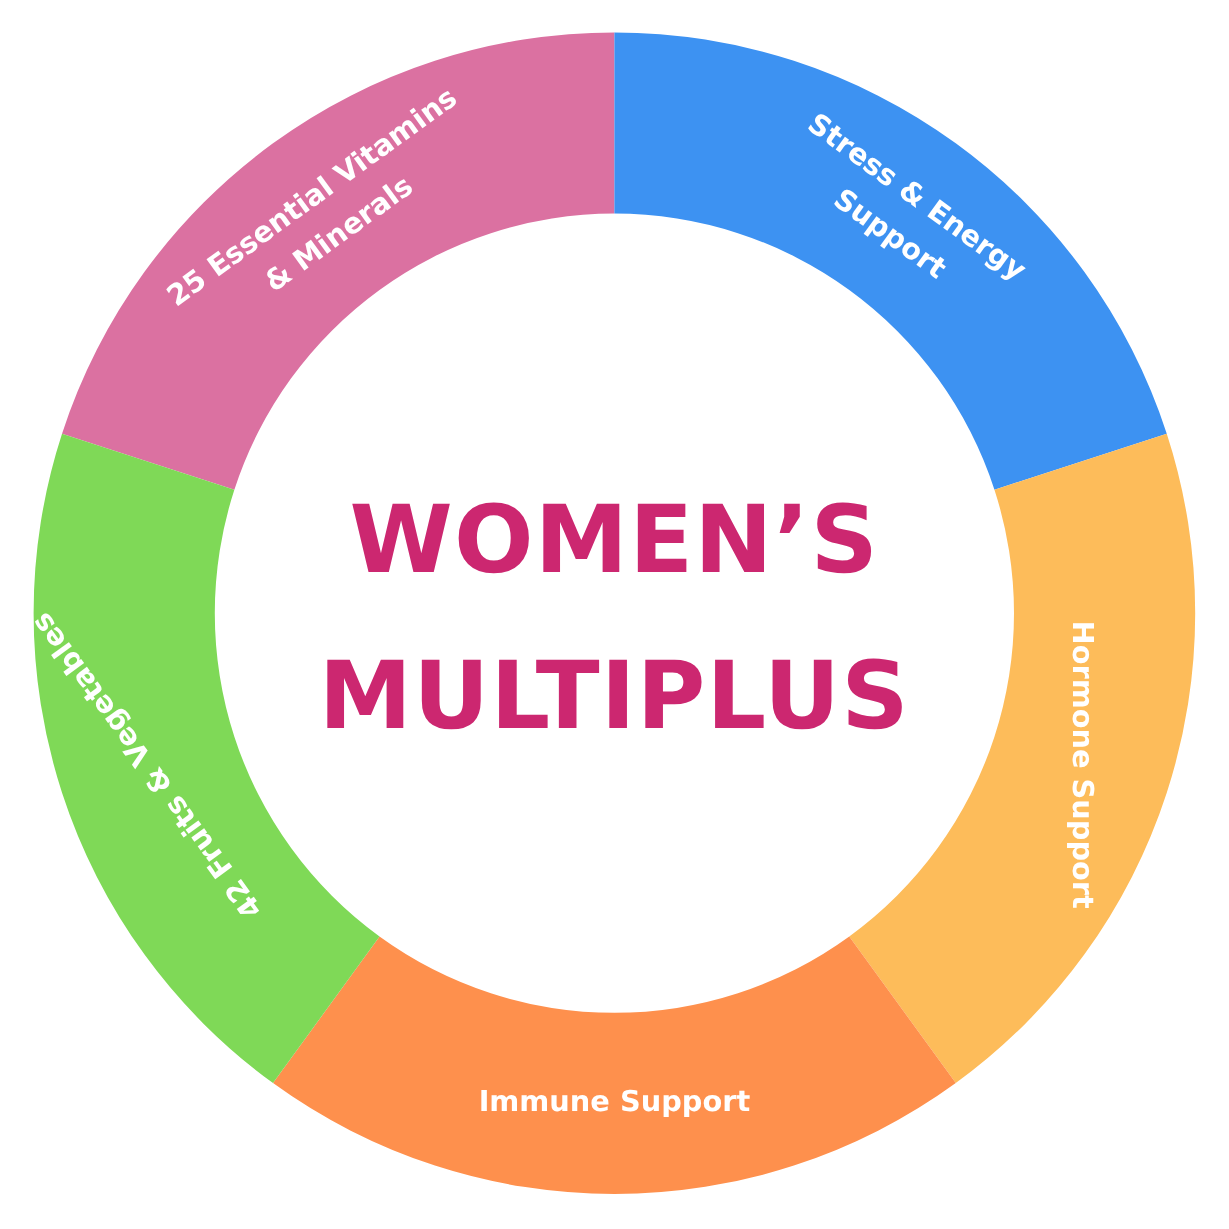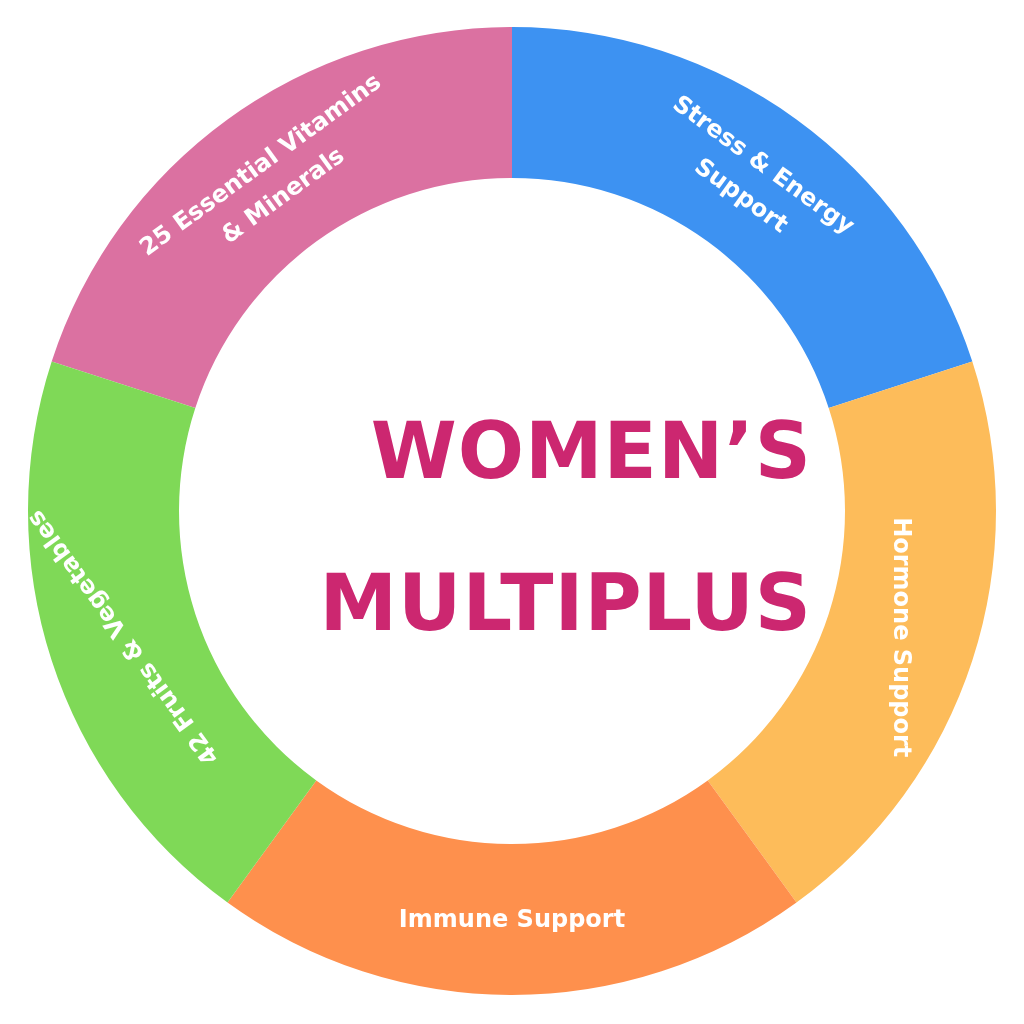--- a/index.html
+++ b/index.html
@@ -1,25 +1,25 @@
 <!DOCTYPE html>
 <html><head>
   <meta charset="utf-8">
   <style>
     html, body { margin: 0; padding: 0; background: #ffffff; }
     body { width: 1024px; height: 1024px; overflow: hidden; position: relative; }
     #ring { position: absolute; left: 0; top: 0; width: 1024px; height: 1024px; }
     .seg-label { font-family: "DejaVu Sans", sans-serif; font-weight: bold; fill: #ffffff; font-size: 24px; }
     .center-title {
-      position: absolute; left: 212px; width: 600px; text-align: right;
+      position: absolute; left: 212px; width: 600px; text-align: center;
       font-family: "DejaVu Sans", sans-serif; font-weight: bold; color: #cc2770;
       font-size: 78px; letter-spacing: 1px; line-height: 1;
     }
     #title-line-1 { top: 412px; }
-    #title-line-2 { top: 564px; }
+    #title-line-2 { top: 542px; }
   </style>
 </head>
 <body>
 
 <svg id="ring" xmlns="http://www.w3.org/2000/svg" viewBox="0 0 1024 1024">
     <defs></defs>
   <g id="seg-group">
       <path d="M51.688646113145694,361.43577472252537 A484,484 0 0 1 512,27 L512,178 A333,333 0 0 0 195.29818007371387,408.09734087314246 Z" fill="#db71a1"></path>
       <path d="M512,27 A484,484 0 0 1 972.3113538868542,361.4357747225255 L828.7018199262861,408.0973408731425 A333,333 0 0 0 512,178 Z" fill="#3d92f2"></path>
       <path d="M972.3113538868542,361.4357747225255 A484,484 0 0 1 796.488062109557,902.5642252774746 L707.7324890133935,780.4026591268575 A333,333 0 0 0 828.7018199262861,408.0973408731425 Z" fill="#fdbc5a"></path>

